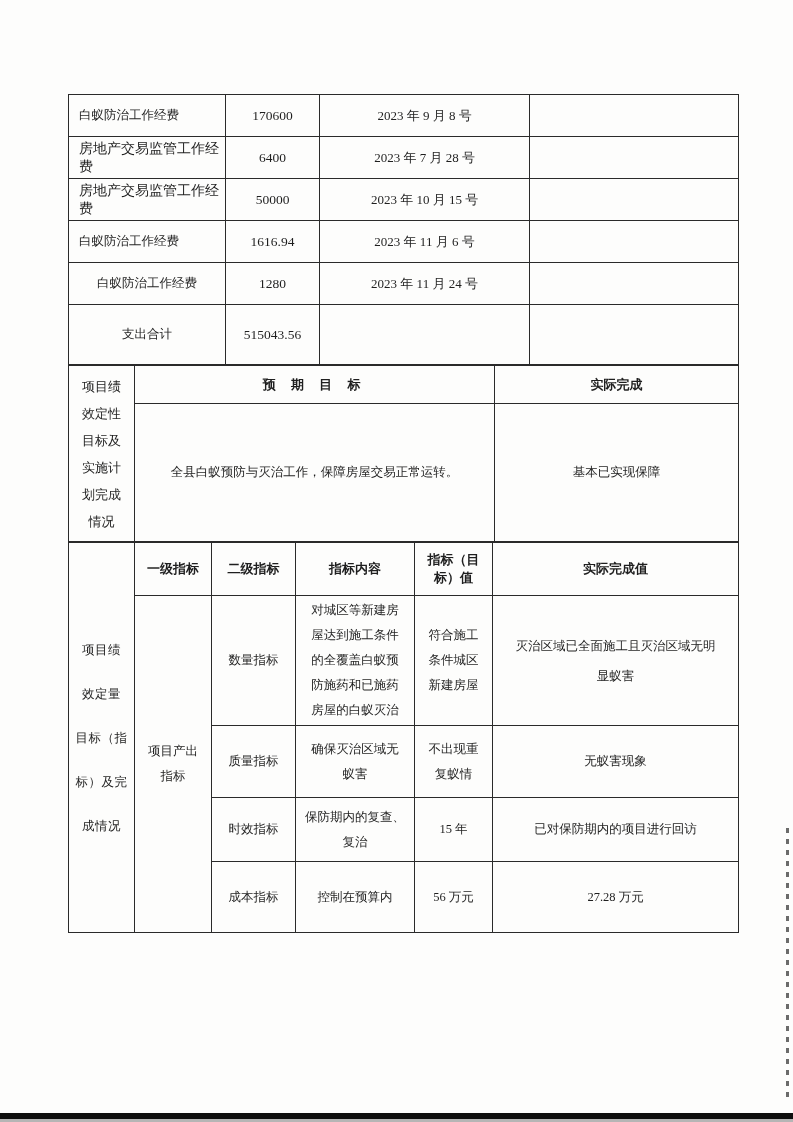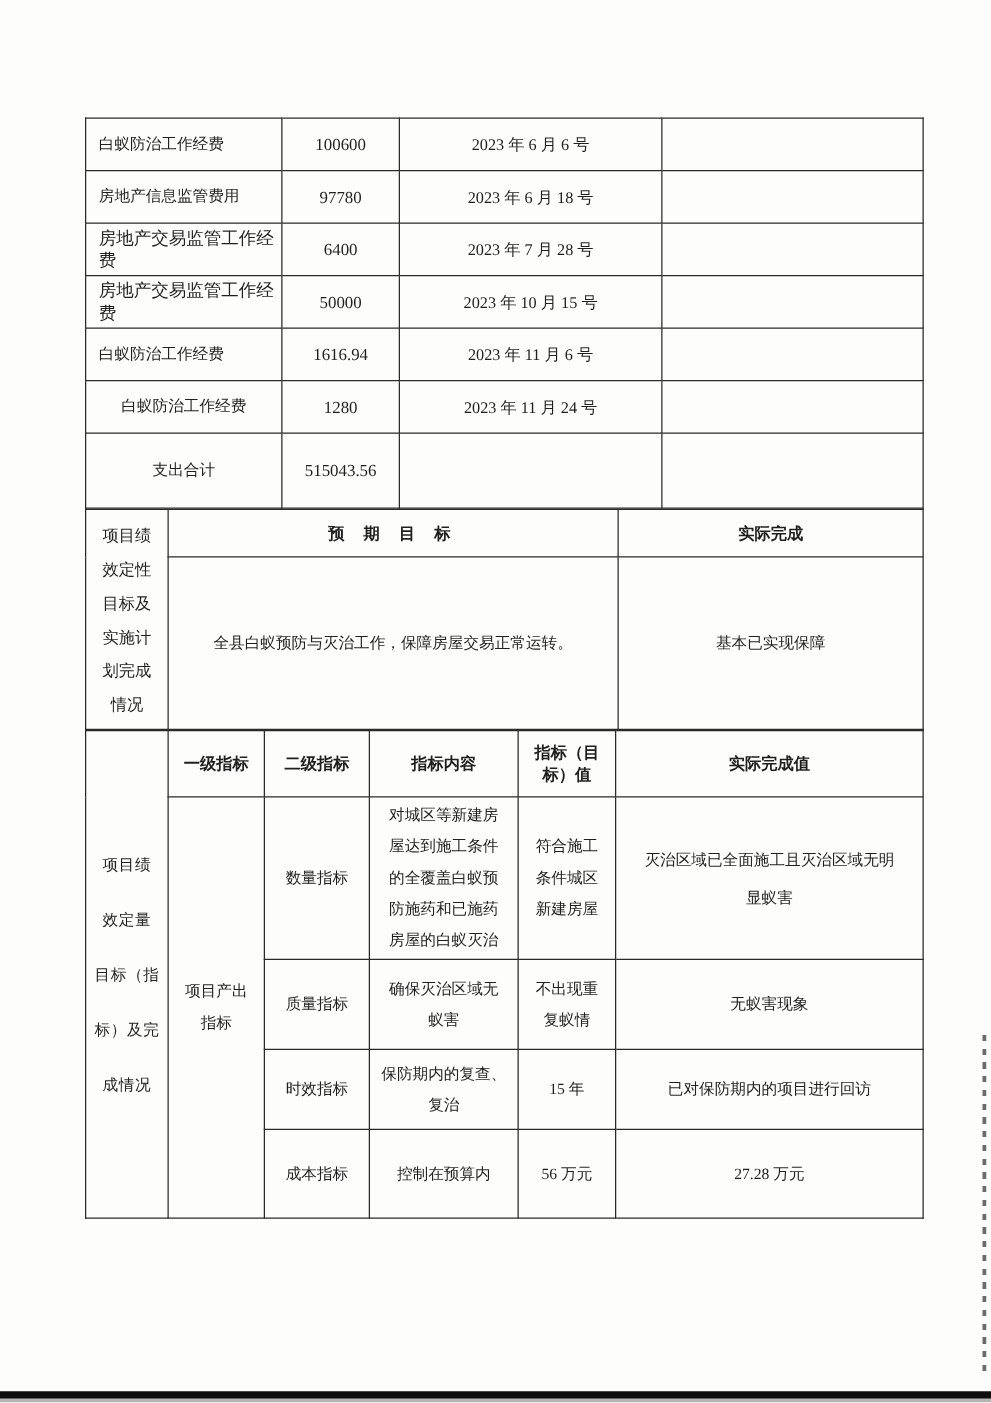--- a/index.html
+++ b/index.html
@@ -39,28 +39,22 @@
   <table>
     <colgroup>
         <col style="width:157px">
         <col style="width:94px">
         <col style="width:210px">
         <col style="width:209px">
       </colgroup>
     <tbody>
         <tr style="height:42px">
       <td class="lab-left">白蚁防治工作经费</td>
-      <td class="amount">100600</td>
-      <td class="date">2023 年 6 月 6 号</td>
-      <td></td>
-    </tr>
-    <tr style="height:42px">
-      <td class="lab-left">房地产信息监管费用</td>
-      <td class="amount">97780</td>
-      <td class="date">2023 年 6 月 18 号</td>
+      <td class="amount">170600</td>
+      <td class="date">2023 年 9 月 8 号</td>
       <td></td>
     </tr>
     <tr style="height:42px">
       <td class="lab-left lab-small">房地产交易监管工作经费</td>
       <td class="amount">6400</td>
       <td class="date">2023 年 7 月 28 号</td>
       <td></td>
     </tr>
     <tr style="height:42px">
       <td class="lab-left lab-small">房地产交易监管工作经费</td>

